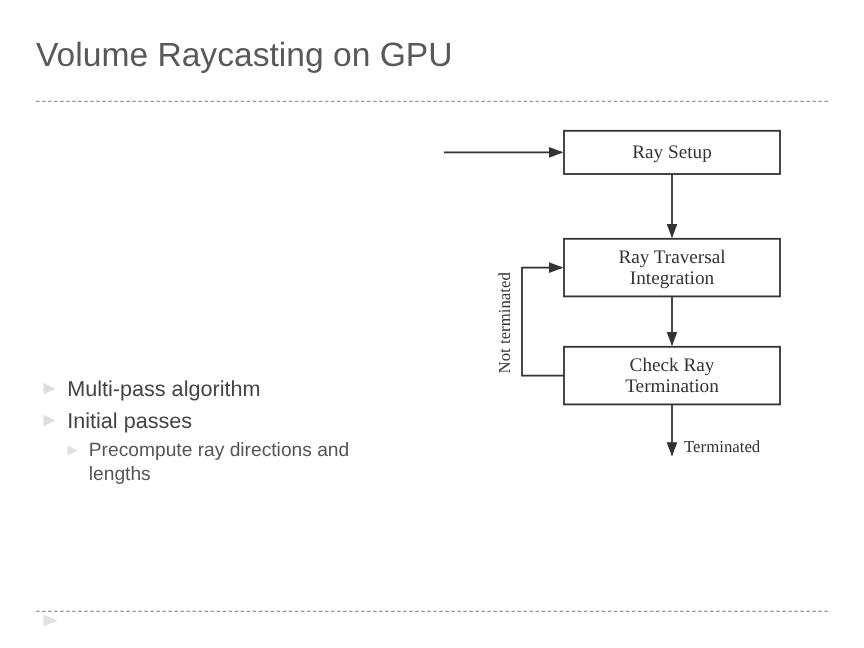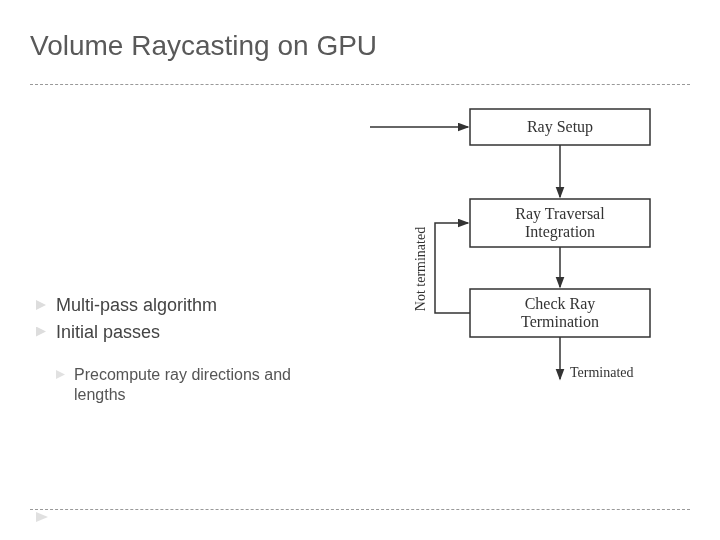--- a/index.html
+++ b/index.html
@@ -50,21 +50,21 @@
     top: 6px;
     width: 10px;
     height: 10px;
     background: #777;
     clip-path: polygon(0 0, 100% 50%, 0 100%);
     opacity: 0.25;
   }
   ul.sub {
     list-style: none;
     padding-left: 0;
-    margin-top: 22px;
+    margin-top: 4px;
     margin-bottom: 8px;
   }
   ul.sub > li {
     position: relative;
     padding-left: 18px;
     font-size: 16px;
     color: #555;
     margin-bottom: 6px;
     line-height: 1.25;
   }

